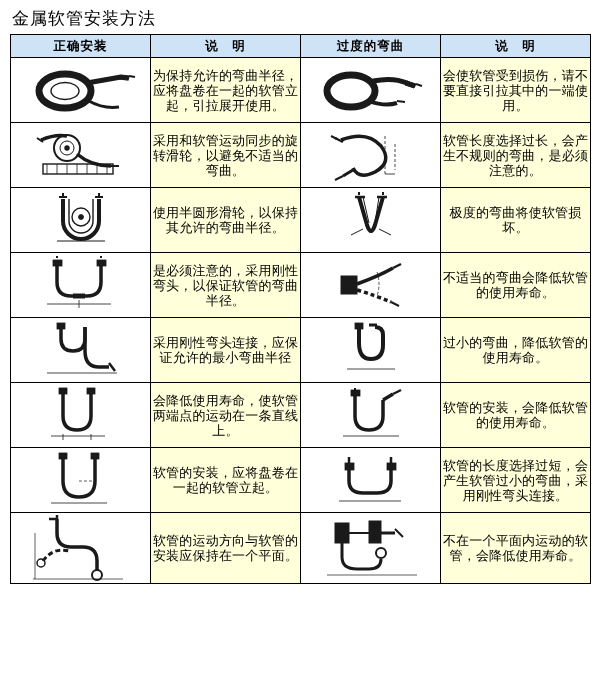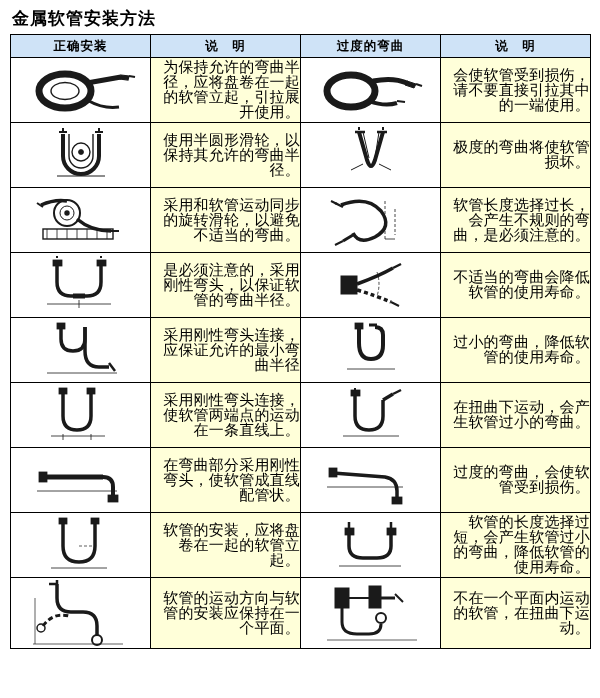--- a/index.html
+++ b/index.html
@@ -16,21 +16,21 @@
   }
   .page {
     width: 600px;
     height: 698px;
     position: relative;
     box-sizing: border-box;
     padding: 6px 10px 0 10px;
   }
   .title {
     font-size: 17px;
-    font-weight: bold;
+    font-weight: normal;
     letter-spacing: 1px;
     color: #000000;
     margin: 2px 0 6px 2px;
     line-height: 20px;
   }
   table.main {
     border-collapse: collapse;
     width: 580px;
     table-layout: fixed;
     border: 1px solid #000000;
@@ -50,24 +50,24 @@
     color: #000;
   }
   td.img-cell {
     background: #ffffff;
     text-align: center;
     vertical-align: middle;
     padding: 2px 0;
   }
   td.txt-cell {
     background: #ffffd9;
-    font-size: 15px;
+    font-size: 13px;
     line-height: 15px;
     padding: 4px 6px;
-    text-align: right;
+    text-align: center;
     letter-spacing: 0.2px;
   }
   .col-img { width: 140px; }
   .col-txt { width: 150px; }
   .row-h { height: 65px; }
   svg { display: block; margin: 0 auto; }
   .ink { stroke: #1a1a1a; fill: none; }
 </style>
 </head>
 <body>
@@ -121,49 +121,20 @@
             </g>
           </svg>
         </td>
         <td class="txt-cell">会使软管受到损伤，请不要直接引拉其中的一端使用。</td>
       </tr>
 
       <tr class="row-h">
         <td class="img-cell">
           <svg width="128" height="58" viewBox="0 0 128 58">
             <g class="ink" stroke-width="1.4">
-              <path d="M46 8 L46 30 A18 18 0 0 0 82 30 L82 8" stroke-width="4"></path>
-              <path d="M52 8 L52 30 A12 12 0 0 0 76 30 L76 8" stroke-width="1.4"></path>
-              <circle cx="64" cy="26" r="9" stroke-width="1.4"></circle>
-              <circle cx="64" cy="26" r="2.5" fill="#1a1a1a" stroke-width="0.8"></circle>
-              <path d="M42 6 l8 0 M78 6 l8 0" stroke-width="2"></path>
-              <path d="M46 6 l0 -4 M82 6 l0 -4" stroke-width="2"></path>
-              <path d="M40 50 l48 0" stroke-width="1"></path>
-            </g>
-          </svg>
-        </td>
-        <td class="txt-cell">使用半圆形滑轮，以保持其允许的弯曲半径。</td>
-        <td class="img-cell">
-          <svg width="128" height="58" viewBox="0 0 128 58">
-            <g class="ink" stroke-width="1.4">
-              <path d="M52 6 L60 34 Q64 46 68 34 L76 6" stroke-width="4"></path>
-              <path d="M56 6 L62 32 M72 6 L68 32" stroke-width="1"></path>
-              <path d="M48 6 l10 0 M70 6 l10 0" stroke-width="2.5"></path>
-              <path d="M52 4 l0 -3 M76 4 l0 -3" stroke-width="2"></path>
-              <path d="M44 44 l12 -6 M84 44 l-12 -6" stroke-width="1"></path>
-            </g>
-          </svg>
-        </td>
-        <td class="txt-cell">极度的弯曲将使软管损坏。</td>
-      </tr>
-
-      <tr class="row-h">
-        <td class="img-cell">
-          <svg width="128" height="58" viewBox="0 0 128 58">
-            <g class="ink" stroke-width="1.4">
               <circle cx="50" cy="22" r="13" stroke-width="2"></circle>
               <circle cx="50" cy="22" r="7" stroke-width="1"></circle>
               <circle cx="50" cy="22" r="2" fill="#1a1a1a"></circle>
               <path d="M24 14 q14 -6 26 -4" stroke-width="3.5"></path>
               <path d="M20 12 l6 4" stroke-width="2"></path>
               <path d="M60 28 q14 12 34 12" stroke-width="3.5"></path>
               <rect x="26" y="38" width="70" height="10" stroke-width="1.4"></rect>
               <path d="M30 38 l0 10 M40 38 l0 10 M50 38 l0 10 M60 38 l0 10 M70 38 l0 10 M80 38 l0 10 M90 38 l0 10" stroke-width="0.8"></path>
               <path d="M94 40 l8 0" stroke-width="2"></path>
             </g>
@@ -184,20 +155,49 @@
             </g>
           </svg>
         </td>
         <td class="txt-cell">软管长度选择过长，会产生不规则的弯曲，是必须注意的。</td>
       </tr>
 
       <tr class="row-h">
         <td class="img-cell">
           <svg width="128" height="58" viewBox="0 0 128 58">
             <g class="ink" stroke-width="1.4">
+              <path d="M46 8 L46 30 A18 18 0 0 0 82 30 L82 8" stroke-width="4"></path>
+              <path d="M52 8 L52 30 A12 12 0 0 0 76 30 L76 8" stroke-width="1.4"></path>
+              <circle cx="64" cy="26" r="9" stroke-width="1.4"></circle>
+              <circle cx="64" cy="26" r="2.5" fill="#1a1a1a" stroke-width="0.8"></circle>
+              <path d="M42 6 l8 0 M78 6 l8 0" stroke-width="2"></path>
+              <path d="M46 6 l0 -4 M82 6 l0 -4" stroke-width="2"></path>
+              <path d="M40 50 l48 0" stroke-width="1"></path>
+            </g>
+          </svg>
+        </td>
+        <td class="txt-cell">使用半圆形滑轮，以保持其允许的弯曲半径。</td>
+        <td class="img-cell">
+          <svg width="128" height="58" viewBox="0 0 128 58">
+            <g class="ink" stroke-width="1.4">
+              <path d="M52 6 L60 34 Q64 46 68 34 L76 6" stroke-width="4"></path>
+              <path d="M56 6 L62 32 M72 6 L68 32" stroke-width="1"></path>
+              <path d="M48 6 l10 0 M70 6 l10 0" stroke-width="2.5"></path>
+              <path d="M52 4 l0 -3 M76 4 l0 -3" stroke-width="2"></path>
+              <path d="M44 44 l12 -6 M84 44 l-12 -6" stroke-width="1"></path>
+            </g>
+          </svg>
+        </td>
+        <td class="txt-cell">极度的弯曲将使软管损坏。</td>
+      </tr>
+
+      <tr class="row-h">
+        <td class="img-cell">
+          <svg width="128" height="58" viewBox="0 0 128 58">
+            <g class="ink" stroke-width="1.4">
               <path d="M40 8 L40 26 Q40 40 54 40 L70 40 Q84 40 84 26 L84 8" stroke-width="3.5"></path>
               <rect x="36" y="4" width="9" height="6" fill="#1a1a1a" stroke-width="0.8"></rect>
               <rect x="80" y="4" width="9" height="6" fill="#1a1a1a" stroke-width="0.8"></rect>
               <path d="M40 2 l0 -2 M84 2 l0 -2" stroke-width="2"></path>
               <path d="M56 40 l12 0" stroke-width="5"></path>
               <path d="M30 48 l64 0" stroke-width="0.8"></path>
               <path d="M62 44 l0 8" stroke-width="0.8"></path>
             </g>
           </svg>
         </td>
@@ -250,61 +250,36 @@
             <g class="ink" stroke-width="1.4">
               <path d="M46 6 L46 30 Q46 44 60 44 Q74 44 74 30 L74 6" stroke-width="3.5"></path>
               <rect x="42" y="2" width="8" height="6" fill="#1a1a1a" stroke-width="0.8"></rect>
               <rect x="70" y="2" width="8" height="6" fill="#1a1a1a" stroke-width="0.8"></rect>
               <path d="M46 0 l0 -2 M74 0 l0 -2" stroke-width="2"></path>
               <path d="M34 50 l54 0" stroke-width="0.8"></path>
               <path d="M46 48 l0 6 M74 48 l0 6" stroke-width="0.8"></path>
             </g>
           </svg>
         </td>
-        <td class="txt-cell">采用刚性弯头连接，使软管两端点的运动在一条直线上。</td>
+        <td class="txt-cell">会降低使用寿命，使软管两端点的运动在一条直线上。</td>
         <td class="img-cell">
           <svg width="128" height="58" viewBox="0 0 128 58">
             <g class="ink" stroke-width="1.4">
               <path d="M48 10 L48 30 Q48 44 62 44 Q76 44 76 30 L76 14" stroke-width="3.5"></path>
               <rect x="44" y="4" width="9" height="6" fill="#1a1a1a" stroke-width="0.8"></rect>
               <path d="M76 14 l10 -6" stroke-width="3.5"></path>
               <path d="M86 8 l8 -4" stroke-width="2.5"></path>
               <path d="M48 4 l0 -2" stroke-width="2"></path>
               <path d="M36 50 l56 0" stroke-width="0.8"></path>
             </g>
           </svg>
         </td>
-        <td class="txt-cell">在扭曲下运动，会产生软管过小的弯曲。</td>
-      </tr>
-
-      <tr class="row-h">
-        <td class="img-cell">
-          <svg width="128" height="58" viewBox="0 0 128 58">
-            <g class="ink" stroke-width="1.4">
-              <path d="M26 26 L86 26" stroke-width="5"></path>
-              <rect x="22" y="21" width="8" height="10" fill="#1a1a1a" stroke-width="0.8"></rect>
-              <path d="M86 26 Q96 26 96 36 L96 46" stroke-width="4"></path>
-              <rect x="91" y="44" width="10" height="7" fill="#1a1a1a" stroke-width="0.8"></rect>
-              <path d="M20 40 l80 0" stroke-width="0.8"></path>
-            </g>
-          </svg>
-        </td>
-        <td class="txt-cell">在弯曲部分采用刚性弯头，使软管成直线配管状。</td>
-        <td class="img-cell">
-          <svg width="128" height="58" viewBox="0 0 128 58">
-            <g class="ink" stroke-width="1.4">
-              <path d="M26 22 L78 26 Q90 28 90 40 L90 48" stroke-width="3.5"></path>
-              <rect x="22" y="17" width="8" height="9" fill="#1a1a1a" stroke-width="0.8"></rect>
-              <rect x="85" y="46" width="10" height="7" fill="#1a1a1a" stroke-width="0.8"></rect>
-              <path d="M20 36 l76 0" stroke-width="0.8"></path>
-            </g>
-          </svg>
-        </td>
-        <td class="txt-cell">过度的弯曲，会使软管受到损伤。</td>
-      </tr>
+        <td class="txt-cell">软管的安装，会降低软管的使用寿命。</td>
+      </tr>
+
 
       <tr class="row-h">
         <td class="img-cell">
           <svg width="128" height="58" viewBox="0 0 128 58">
             <g class="ink" stroke-width="1.4">
               <path d="M46 6 L46 30 Q46 46 62 46 Q78 46 78 30 L78 6" stroke-width="3.5"></path>
               <rect x="42" y="2" width="8" height="6" fill="#1a1a1a" stroke-width="0.8"></rect>
               <rect x="74" y="2" width="8" height="6" fill="#1a1a1a" stroke-width="0.8"></rect>
               <path d="M46 0 l0 -2 M78 0 l0 -2" stroke-width="2"></path>
               <path d="M62 30 l16 0" stroke-width="0.7" stroke-dasharray="3 2"></path>
@@ -317,21 +292,21 @@
           <svg width="128" height="58" viewBox="0 0 128 58">
             <g class="ink" stroke-width="1.4">
               <path d="M42 18 L42 30 Q42 42 56 42 L70 42 Q84 42 84 30 L84 18" stroke-width="3.5"></path>
               <rect x="38" y="12" width="9" height="7" fill="#1a1a1a" stroke-width="0.8"></rect>
               <rect x="80" y="12" width="9" height="7" fill="#1a1a1a" stroke-width="0.8"></rect>
               <path d="M42 12 l0 -6 M84 12 l0 -6" stroke-width="2.5"></path>
               <path d="M32 50 l62 0" stroke-width="0.8"></path>
             </g>
           </svg>
         </td>
-        <td class="txt-cell">软管的长度选择过短，会产生软管过小的弯曲，降低软管的使用寿命。</td>
+        <td class="txt-cell">软管的长度选择过短，会产生软管过小的弯曲，采用刚性弯头连接。</td>
       </tr>
 
       <tr class="row-h">
         <td class="img-cell">
           <svg width="128" height="70" viewBox="0 0 128 70">
             <g class="ink" stroke-width="1.4">
               <path d="M40 6 L40 20 Q40 34 54 34 L66 34 Q80 34 80 48 L80 58" stroke-width="3.5"></path>
               <path d="M40 6 l-8 0 M40 6 l0 -4" stroke-width="2.5"></path>
               <circle cx="80" cy="62" r="5" stroke-width="2"></circle>
               <path d="M26 48 q10 -14 26 -10" stroke-width="3" stroke-dasharray="5 3"></path>
@@ -349,18 +324,18 @@
               <rect x="62" y="8" width="12" height="22" fill="#1a1a1a" stroke-width="1"></rect>
               <path d="M42 20 l20 0" stroke-width="2"></path>
               <path d="M74 20 l14 0" stroke-width="3"></path>
               <path d="M35 30 L35 44 Q35 56 50 56 L62 56 Q74 56 74 46" stroke-width="3"></path>
               <circle cx="74" cy="40" r="5" stroke-width="2"></circle>
               <path d="M20 62 l90 0" stroke-width="0.7"></path>
               <path d="M88 16 l8 8" stroke-width="2"></path>
             </g>
           </svg>
         </td>
-        <td class="txt-cell">不在一个平面内运动的软管，在扭曲下运动。</td>
+        <td class="txt-cell">不在一个平面内运动的软管，会降低使用寿命。</td>
       </tr>
 
     </tbody>
   </table>
 </div>
 
 </body></html>

